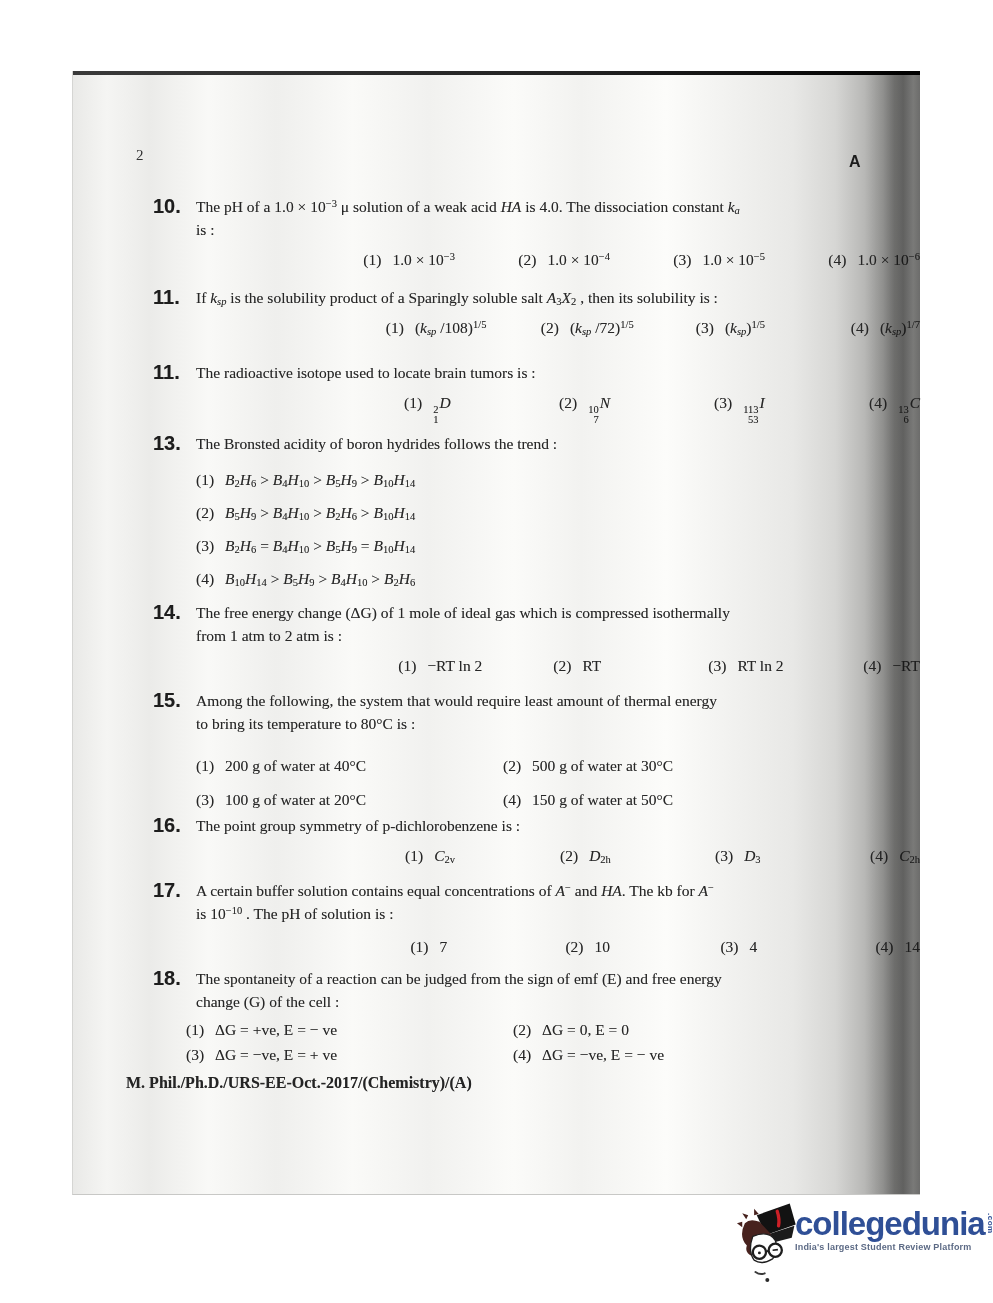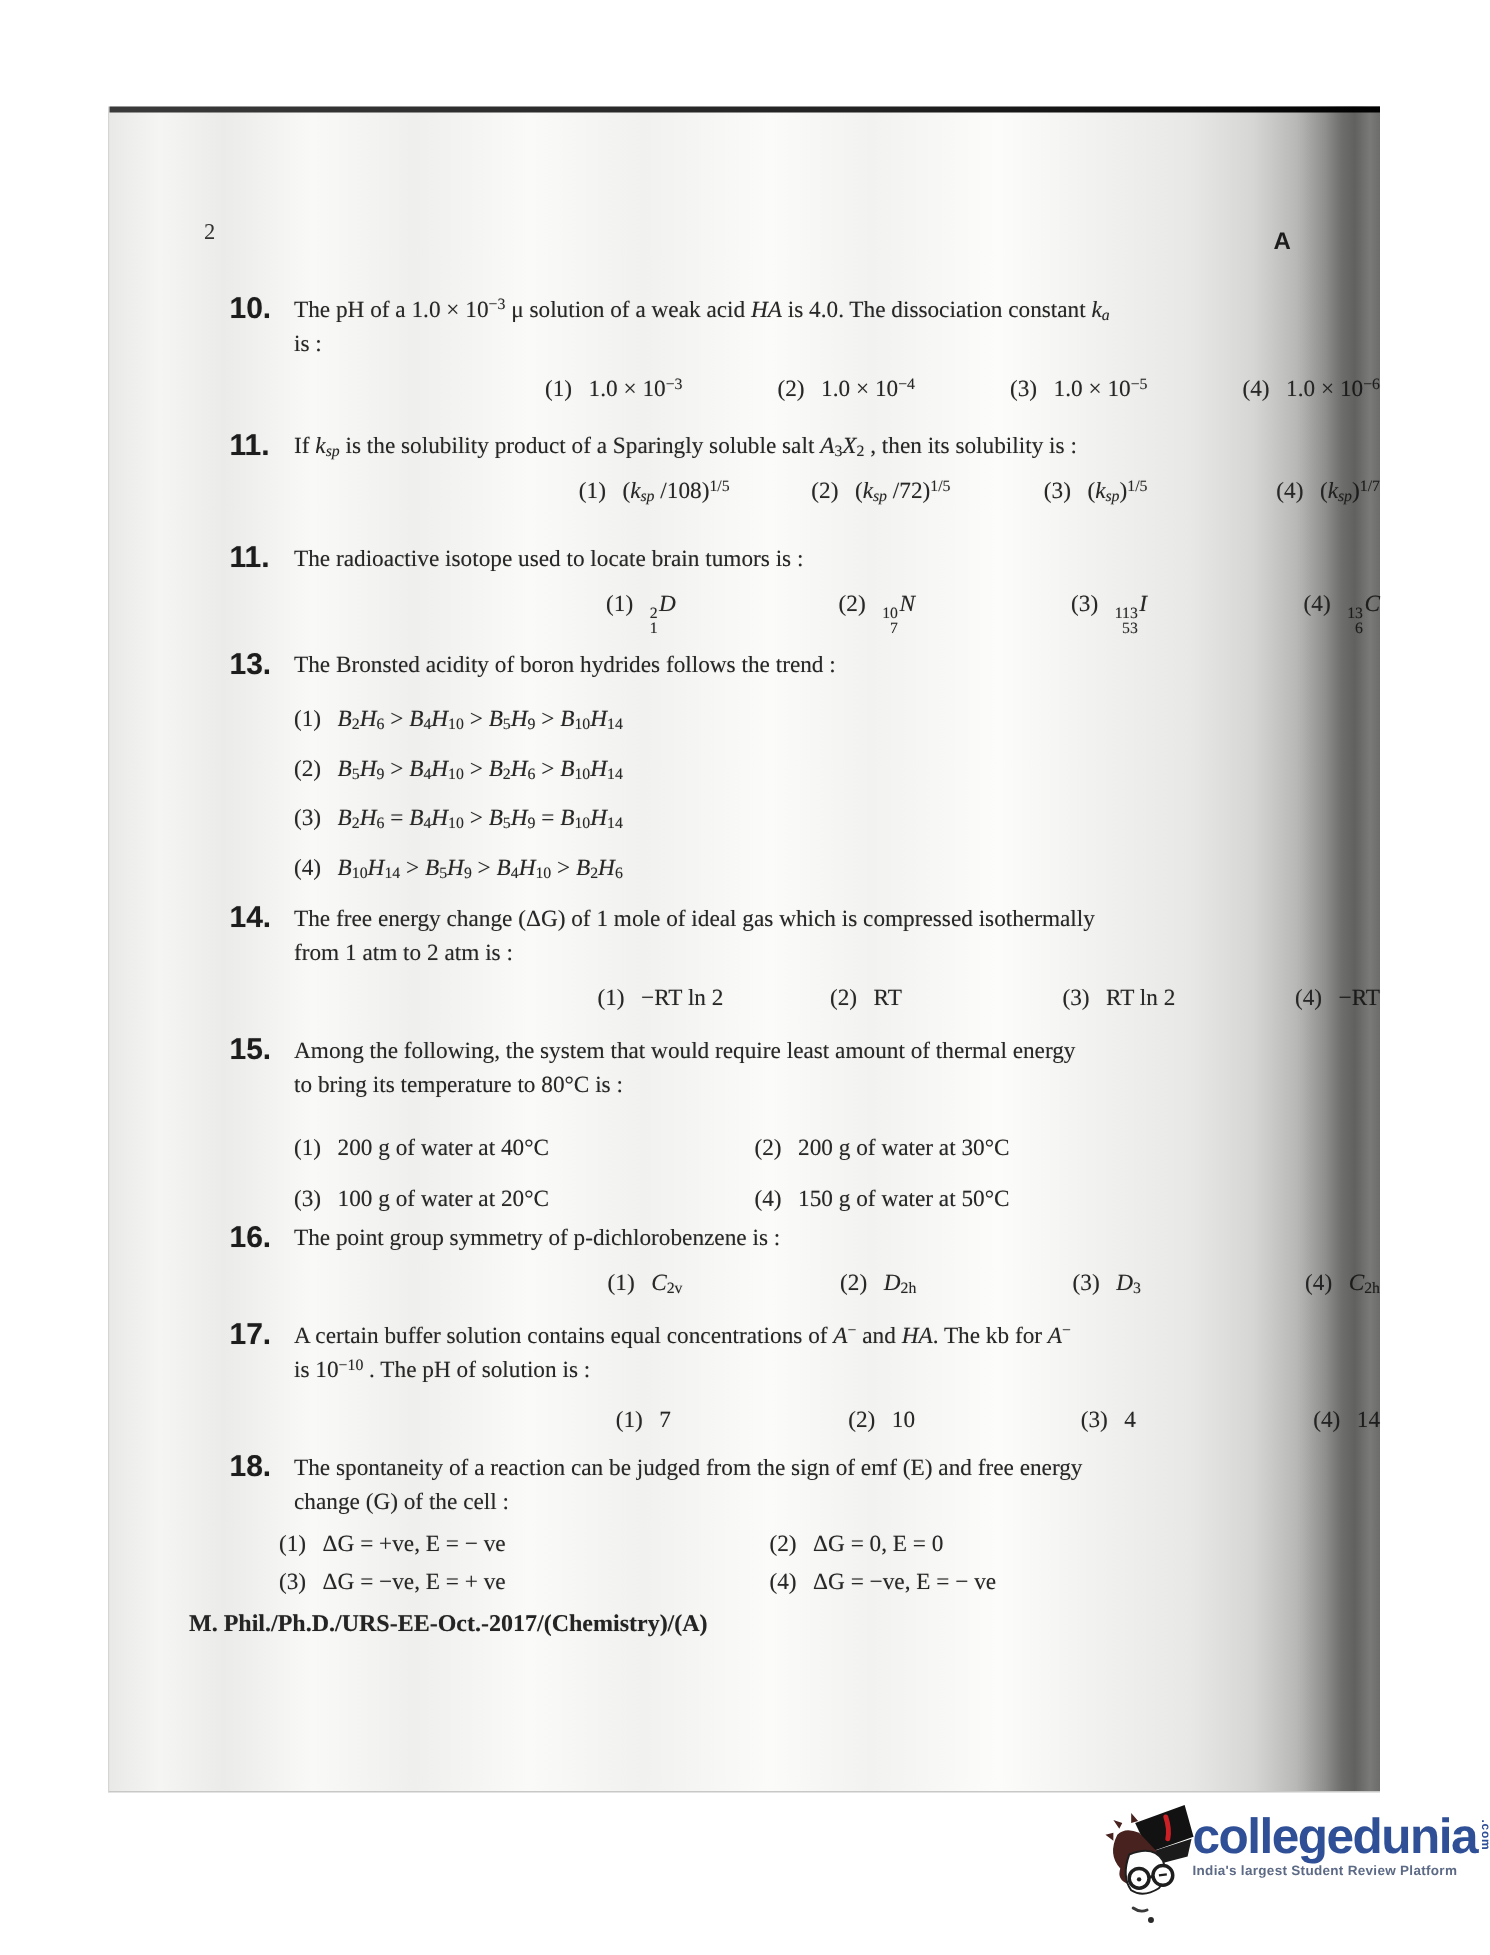--- a/index.html
+++ b/index.html
@@ -169,21 +169,21 @@
     </section>
 
     <section class="q" style="top:618px">
       <div class="qhead">
         <span class="qnum">15.</span>
         <div class="qtext">Among the following, the system that would require least amount of thermal energy<br>to bring its temperature to 80°C is :</div>
       </div>
       <div class="opts grid2">
         <div class="g2row">
           <span class="opt"><span class="olabel">(1)</span><span class="oval">200 g of water at 40°C</span></span>
-          <span class="opt"><span class="olabel">(2)</span><span class="oval">200 g of water at 30°C</span></span>
+          <span class="opt"><span class="olabel">(2)</span><span class="oval">500 g of water at 30°C</span></span>
         </div>
         <div class="g2row">
           <span class="opt"><span class="olabel">(3)</span><span class="oval">100 g of water at 20°C</span></span>
           <span class="opt"><span class="olabel">(4)</span><span class="oval">150 g of water at 50°C</span></span>
         </div>
       </div>
     </section>
 
     <section class="q" style="top:743px">
       <div class="qhead">

